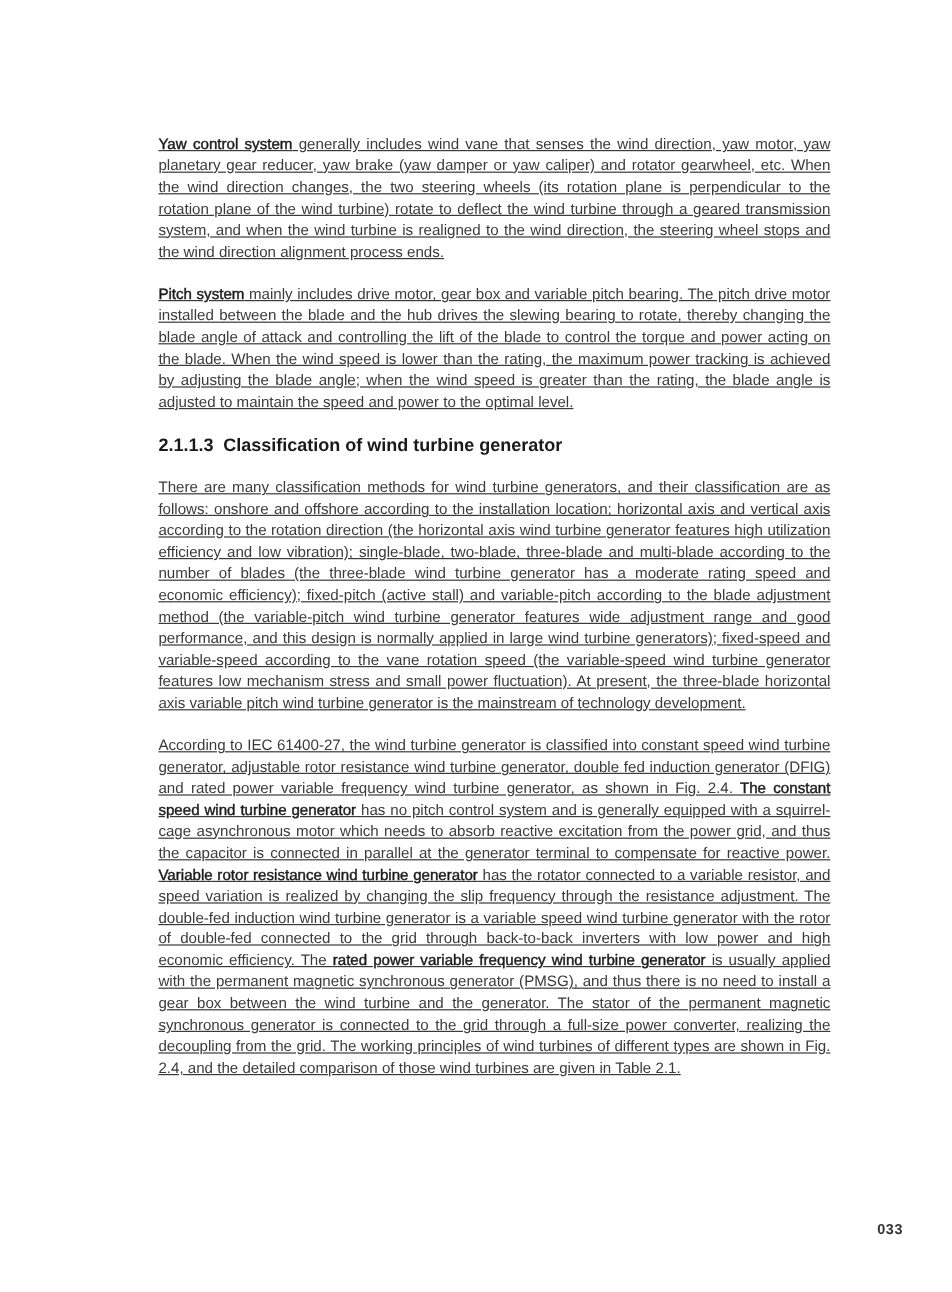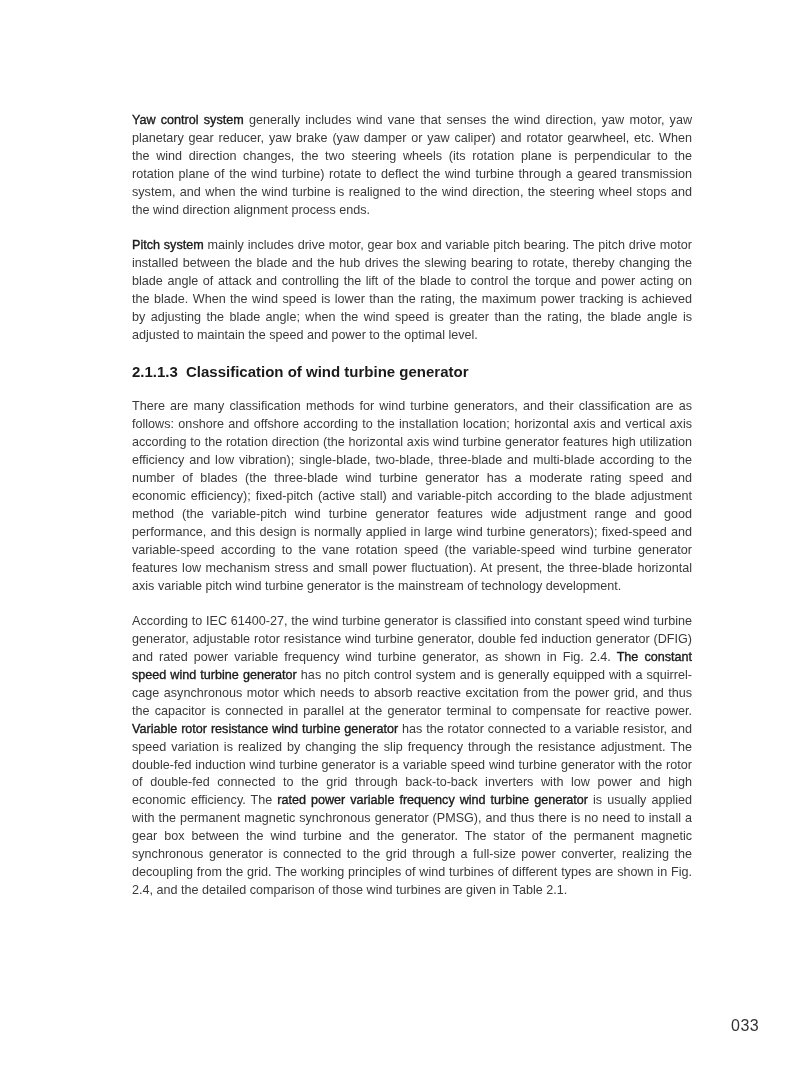--- a/index.html
+++ b/index.html
@@ -20,20 +20,21 @@
     left: 132px;
     top: 112px;
     width: 560px;
   }
   .para {
     font-size: 12.6px;
     line-height: 17.9px;
     text-align: justify;
     margin: 0 0 17.9px 0;
     letter-spacing: 0px;
+    text-decoration: underline;
   }
   .para b {
     font-weight: normal;
     color: #1a1a1a;
     -webkit-text-stroke: 0.35px #1a1a1a;
   }
   .heading {
     font-size: 15px;
     line-height: 17.9px;
     font-weight: bold;
@@ -41,23 +42,24 @@
     margin: 0 0 17.9px 0;
   }
   .heading .num {
     display: inline-block;
     width: 54px;
   }
   .page-number {
     position: absolute;
     left: 731px;
     top: 1017px;
-    font-size: 16px;
+    font-size: 12px;
     color: #333333;
     letter-spacing: 0.5px;
+    font-weight: bold;
   }
 </style>
 </head>
 <body>
 
 <div class="page-body">
 
   <p class="para"><b>Yaw control system</b><span> generally includes wind vane that senses the wind direction, yaw motor, yaw planetary gear reducer, yaw brake (yaw damper or yaw caliper) and rotator gearwheel, etc. When the wind direction changes, the two steering wheels (its rotation plane is perpendicular to the rotation plane of the wind turbine) rotate to deflect the wind turbine through a geared transmission system, and when the wind turbine is realigned to the wind direction, the steering wheel stops and the wind direction alignment process ends.</span></p>
 
   <p class="para"><b>Pitch system</b><span> mainly includes drive motor, gear box and variable pitch bearing. The pitch drive motor installed between the blade and the hub drives the slewing bearing to rotate, thereby changing the blade angle of attack and controlling the lift of the blade to control the torque and power acting on the blade. When the wind speed is lower than the rating, the maximum power tracking is achieved by adjusting the blade angle; when the wind speed is greater than the rating, the blade angle is adjusted to maintain the speed and power to the optimal level.</span></p>

